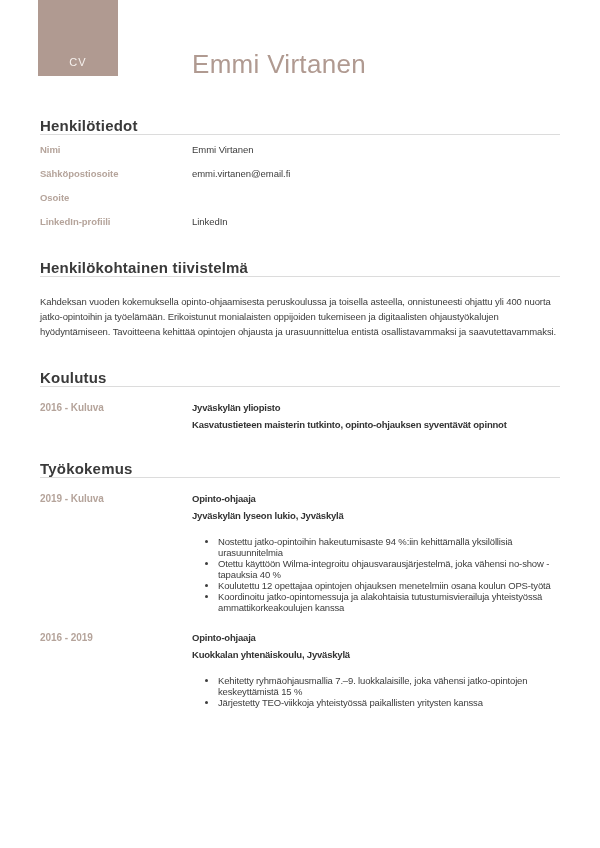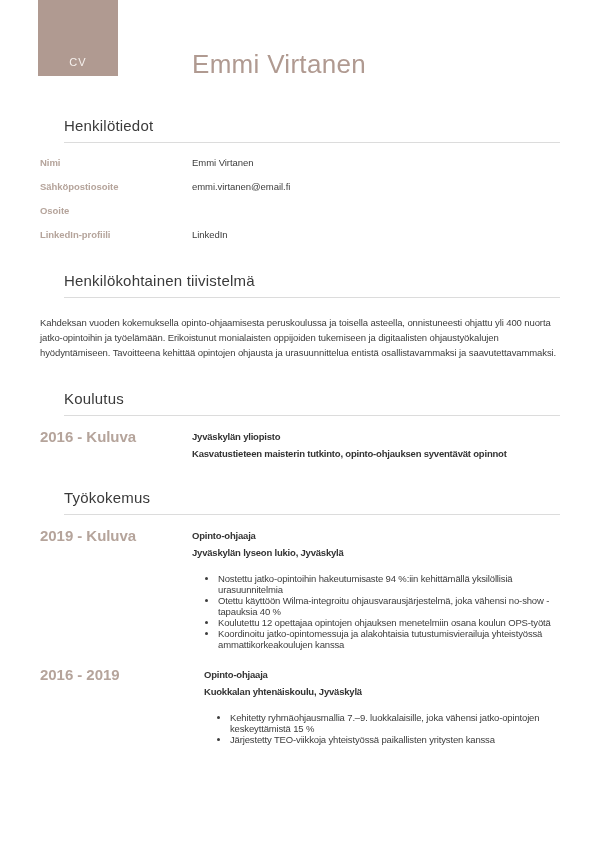--- a/index.html
+++ b/index.html
@@ -51,33 +51,32 @@
     top: 49px;
     font-size: 26px;
     font-weight: 400;
     color: var(--accent);
     letter-spacing: 0.3px;
   }
   
   .section { margin-top: 30px; }
   .section-heading {
     font-size: 15px;
-    font-weight: 400;
+    font-weight: 700;
     color: var(--heading-text);
-    padding-bottom: 8px;
+    padding-bottom: 0;
     border-bottom: 1px solid var(--divider);
     letter-spacing: 0.2px;
-    margin-left: 24px;
   }
   .section.personal { margin-top: 31px; }
   .section.summary  { margin-top: 32px; }
   .section.education{ margin-top: 30px; }
   .section.experience{ margin-top: 27px; }
   
-  .rows { margin-top: 14px; }
+  .rows { margin-top: 9px; }
   .row {
     display: grid;
     grid-template-columns: 152px 1fr;
     margin-bottom: 13px;
     font-size: 9.5px;
     line-height: 11px;
     letter-spacing: -0.05px;
   }
   .row .label { color: var(--label); font-weight: 600; }
   .row .value { color: var(--body-text); font-weight: 400; }
@@ -91,21 +90,21 @@
   }
   
   .entry {
     display: grid;
     grid-template-columns: 152px 1fr;
     margin-top: 13px;
   }
   .entry .period {
     color: var(--label);
     font-weight: 600;
-    font-size: 15px;
+    font-size: 10px;
     line-height: 16px;
     letter-spacing: -0.05px;
   }
   .entry .entry-body { font-size: 9.5px; }
   .entry .bold-line {
     font-weight: 700;
     line-height: 16.5px;
     letter-spacing: -0.2px;
     color: #333333;
   }
@@ -113,21 +112,21 @@
     margin-top: 12px;
     padding-left: 26px;
     list-style-type: disc;
   }
   .entry ul li {
     font-size: 9.5px;
     line-height: 11px;
     letter-spacing: -0.15px;
     color: var(--body-text);
   }
-  .entry.second { margin-top: 17px; gap: 12px; }
+  .entry.second { margin-top: 17px; }
 </style>
 </head>
 <body>
 
 <div class="page">
 
   <div class="header">
     <div class="badge">
       <span>CV</span>
     </div>

